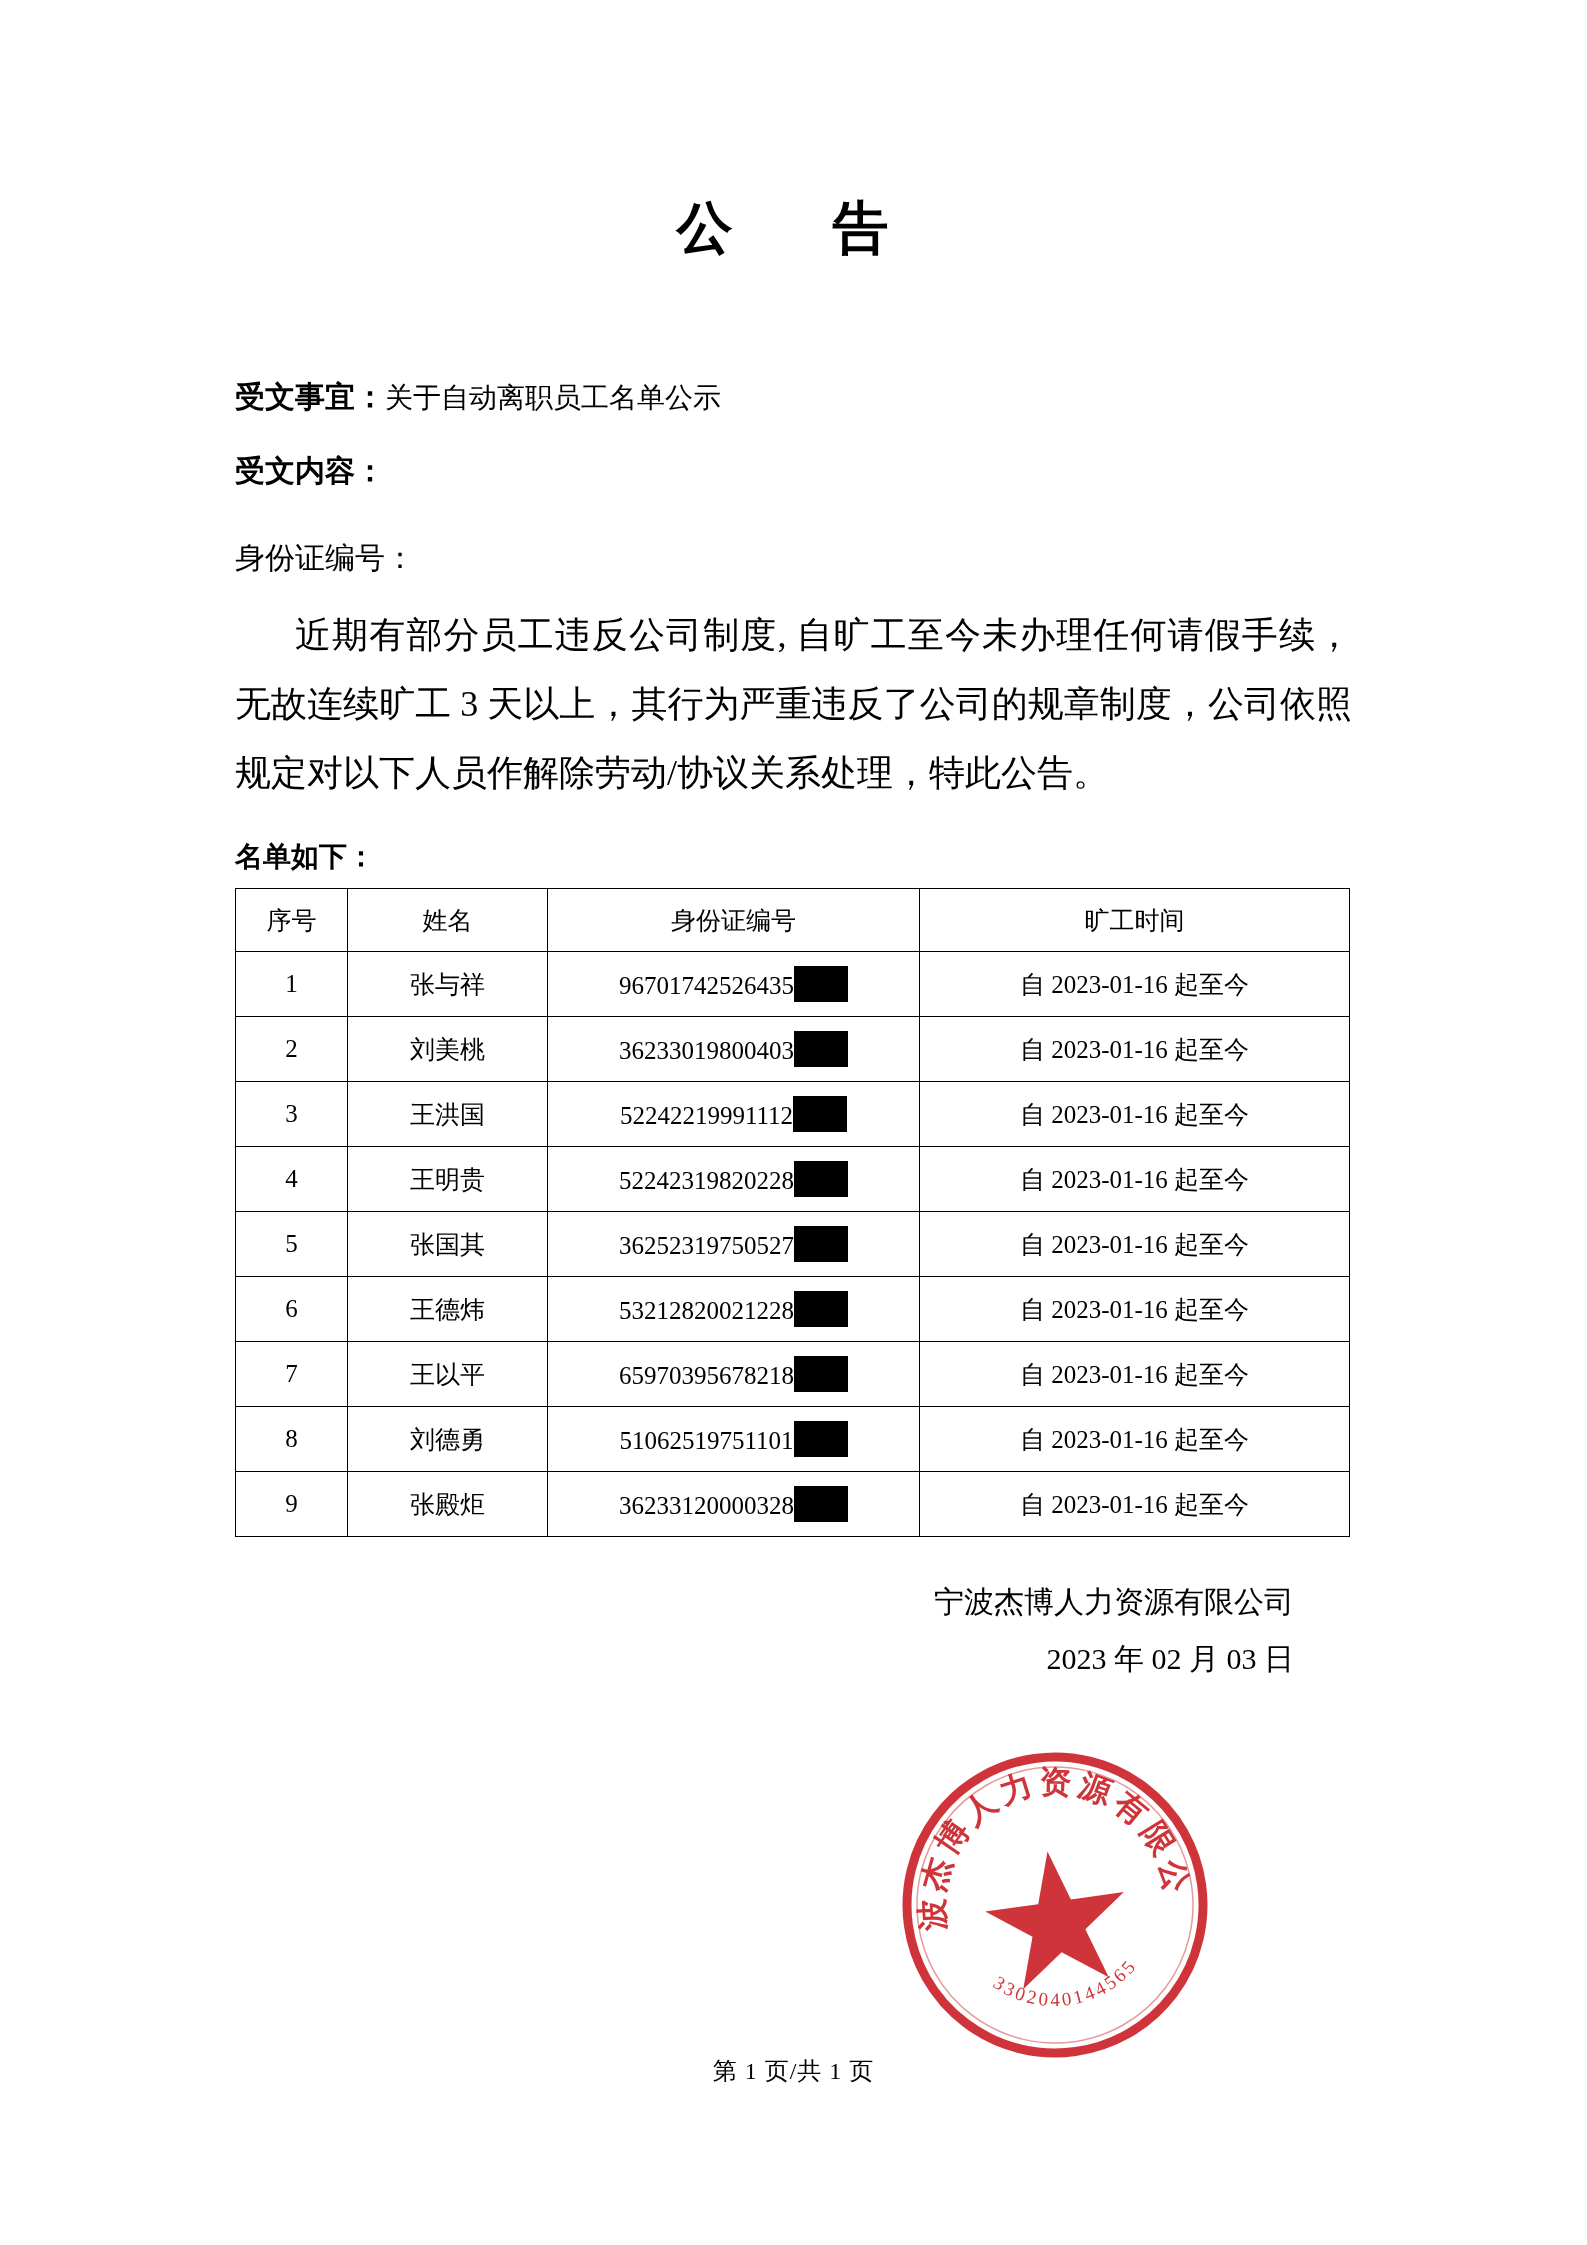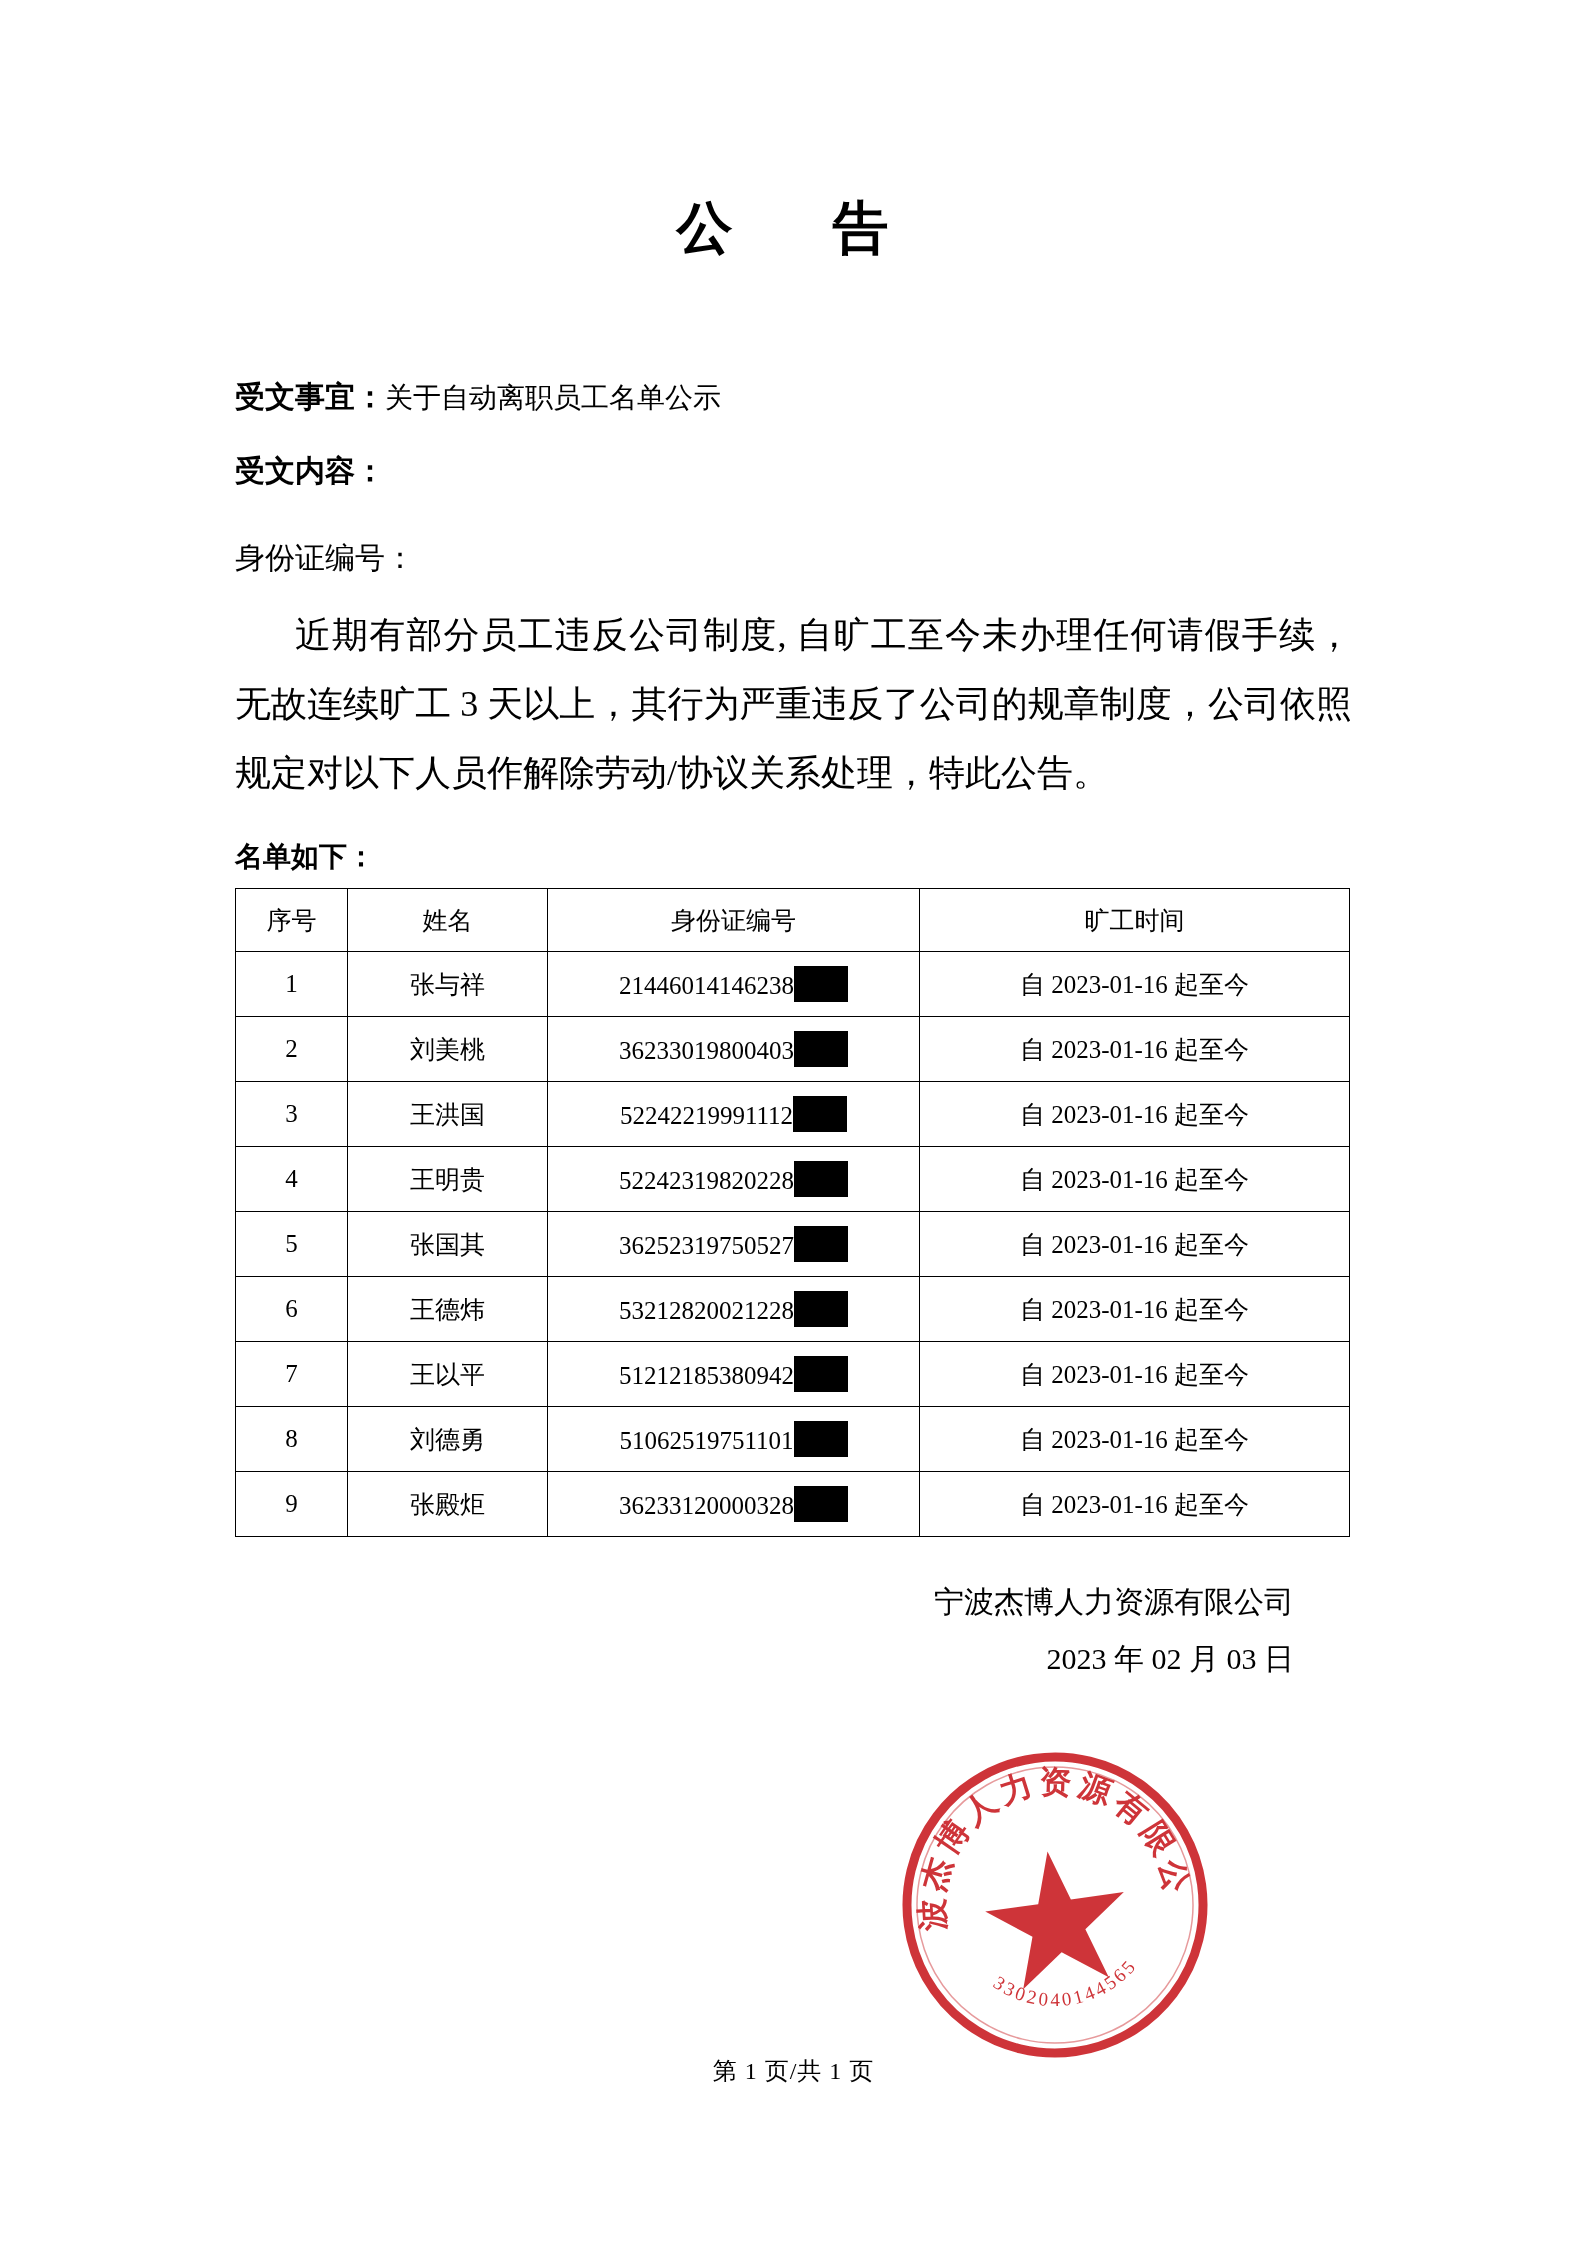--- a/index.html
+++ b/index.html
@@ -182,21 +182,21 @@
         <th>序号</th>
         <th>姓名</th>
         <th>身份证编号</th>
         <th>旷工时间</th>
       </tr>
     </thead>
     <tbody id="table-body">
         <tr>
           <td>1</td>
           <td>张与祥</td>
-          <td class="id-cell"><span class="id-num">21446014146238</span><span class="redact"></span></td>
+          <td class="id-cell"><span class="id-num">96701742526435</span><span class="redact"></span></td>
           <td class="time-cell">自 2023-01-16 起至今</td>
         </tr>
         <tr>
           <td>2</td>
           <td>刘美桃</td>
           <td class="id-cell"><span class="id-num">36233019800403</span><span class="redact"></span></td>
           <td class="time-cell">自 2023-01-16 起至今</td>
         </tr>
         <tr>
           <td>3</td>
@@ -218,21 +218,21 @@
         </tr>
         <tr>
           <td>6</td>
           <td>王德炜</td>
           <td class="id-cell"><span class="id-num">53212820021228</span><span class="redact"></span></td>
           <td class="time-cell">自 2023-01-16 起至今</td>
         </tr>
         <tr>
           <td>7</td>
           <td>王以平</td>
-          <td class="id-cell"><span class="id-num">51212185380942</span><span class="redact"></span></td>
+          <td class="id-cell"><span class="id-num">65970395678218</span><span class="redact"></span></td>
           <td class="time-cell">自 2023-01-16 起至今</td>
         </tr>
         <tr>
           <td>8</td>
           <td>刘德勇</td>
           <td class="id-cell"><span class="id-num">51062519751101</span><span class="redact"></span></td>
           <td class="time-cell">自 2023-01-16 起至今</td>
         </tr>
         <tr>
           <td>9</td>

